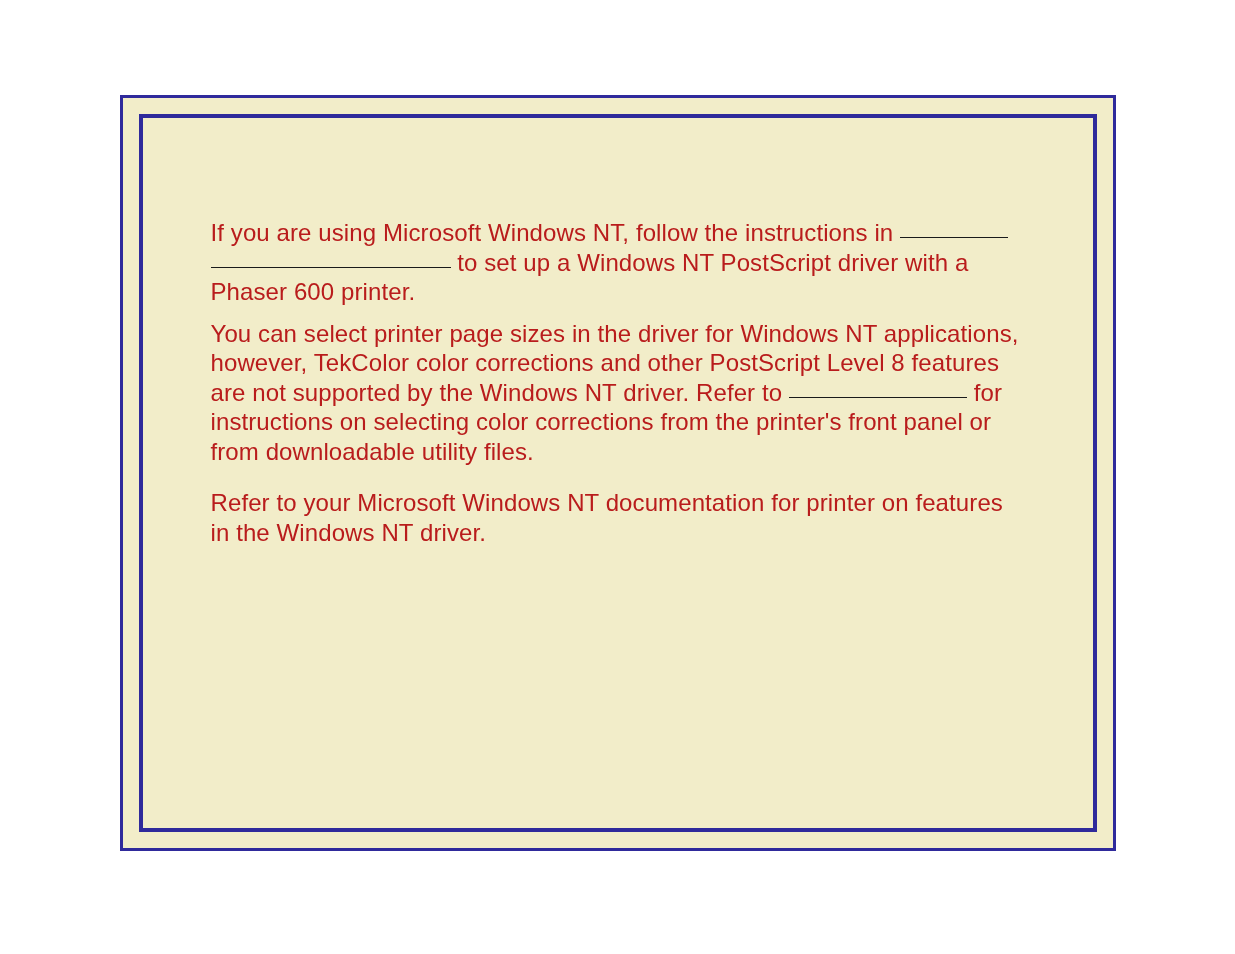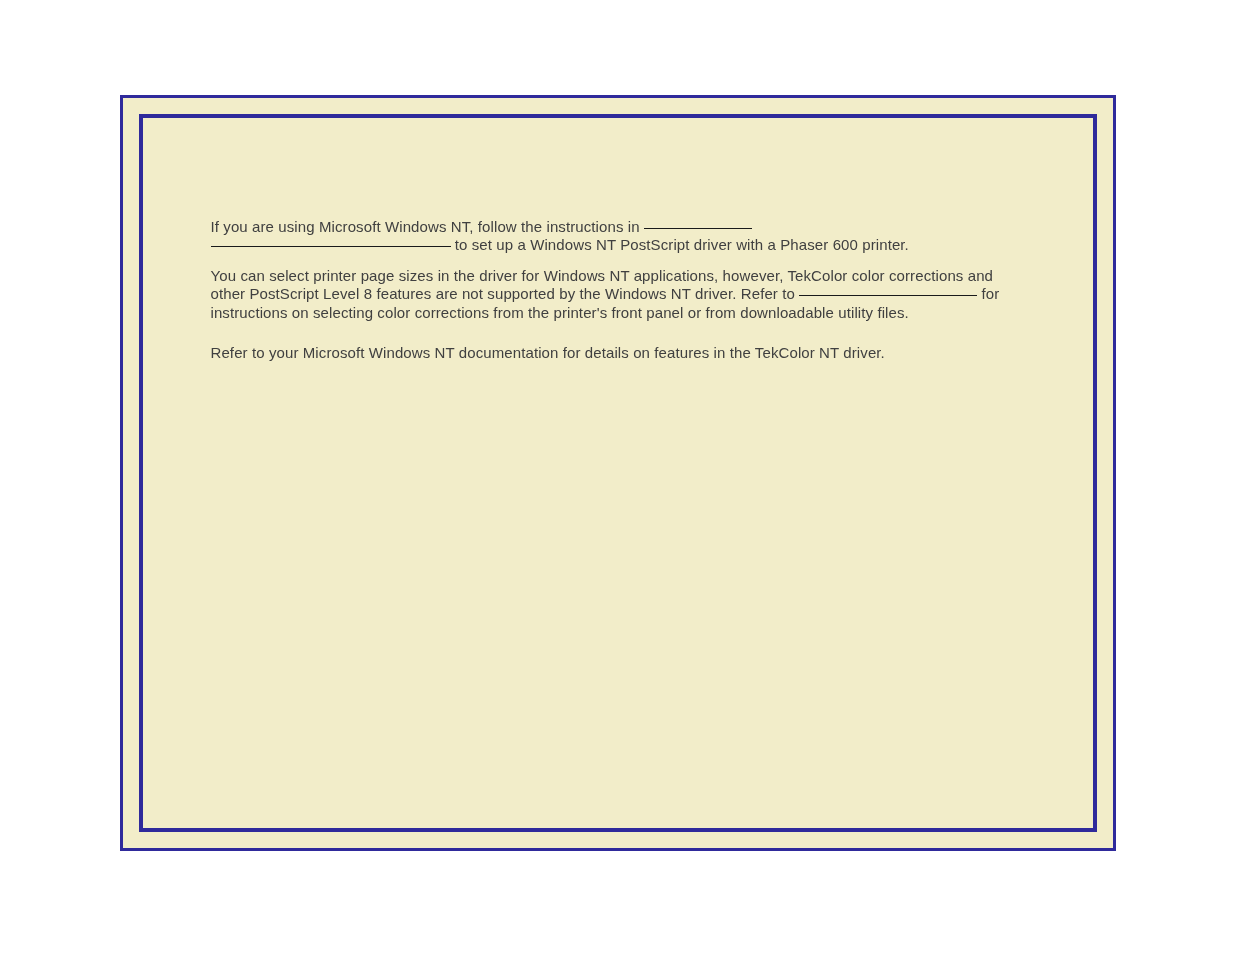--- a/index.html
+++ b/index.html
@@ -25,22 +25,22 @@
       padding: 16px;
     }
     .inner-frame {
       width: 100%;
       height: 100%;
       border: 4px solid #2f2a9b;
       background: #f2edc9;
       padding: 100px 68px 60px 68px;
     }
     .content {
-      color: #404040;
-      font-size: 15px;
+      color: #b91c1c;
+      font-size: 24px;
       line-height: 1.23;
       letter-spacing: 0.1px;
     }
     .para {
       margin-bottom: 12px;
     }
     .para.last {
       margin-top: 22px;
     }
     .blank {
@@ -70,18 +70,18 @@
       <div class="para">
         <span>If you are using Microsoft Windows NT, follow the instructions in </span><span class="blank b1"></span><br>
         <span class="blank b2"></span><span> to set up a Windows NT PostScript driver with a Phaser 600 printer.</span>
       </div>
 
       <div class="para">
         <span>You can select printer page sizes in the driver for Windows NT applications, however, TekColor color corrections and other PostScript Level 8 features are not supported by the Windows NT driver.  Refer to </span><span class="blank b3"></span><span> for instructions on selecting color corrections from the printer's front panel or from downloadable utility files.</span>
       </div>
 
       <div class="para last">
-        <span>Refer to your Microsoft Windows NT documentation for details on features in the TekColor NT driver.</span>
+        <span>Refer to your Microsoft Windows NT documentation for printer on features in the Windows NT driver.</span>
       </div>
 
     </div>
   </div>
 </div>
 
 </body></html>

